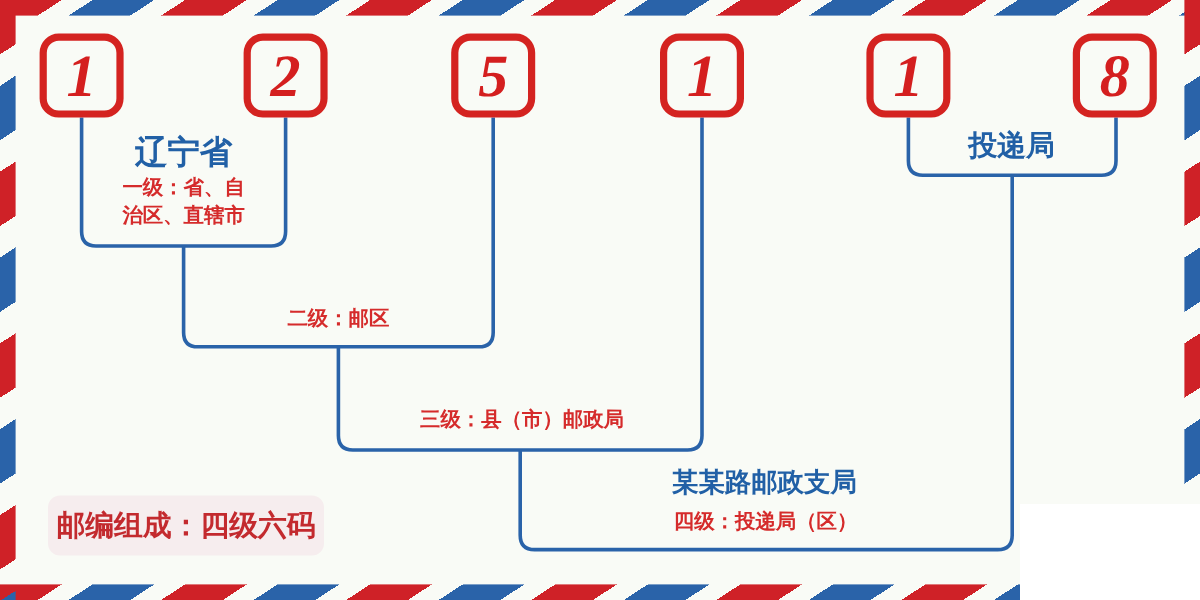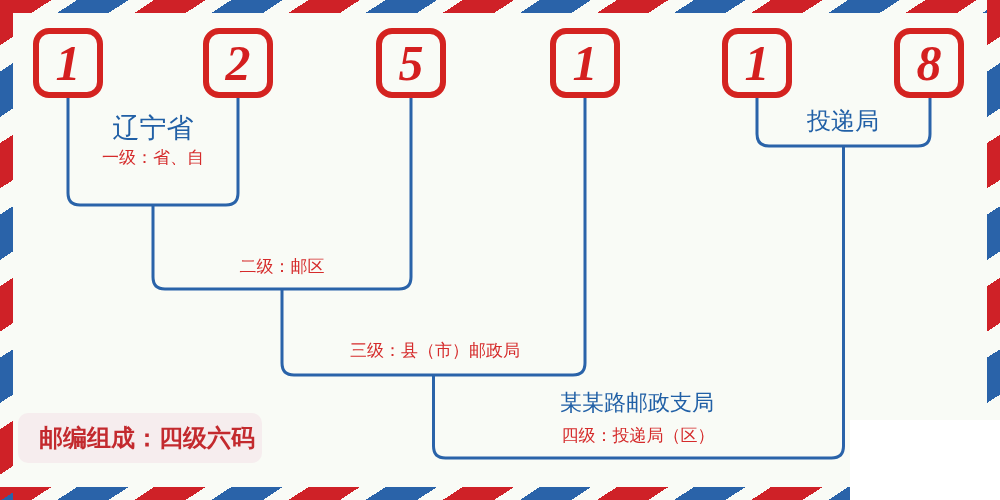--- a/index.html
+++ b/index.html
@@ -34,32 +34,32 @@
     position:absolute;top:28px;width:70px;height:70px;box-sizing:border-box;
     border:6px solid #d42320;border-radius:16px;z-index:3;
     display:flex;align-items:center;justify-content:center;
   }
   .digit{
     font-family:"Liberation Serif",serif;font-style:italic;font-weight:bold;
     font-size:50px;color:#d41f1f;line-height:1;
   }
   
   .lbl{position:absolute;z-index:4;transform:translateX(-50%);
-       white-space:nowrap;text-align:left;font-weight:normal;line-height:1.06;}
+       white-space:nowrap;text-align:left;font-weight:bold;line-height:1.06;}
   .lbl-blue{color:#2160a6;}
   .lbl-red{color:#d52b2b;}
   .t27{font-size:27px;}
   .t24{font-size:24px;}
   .t23{font-size:22px;}
   .t22{font-size:17px;line-height:23px;}
   
   .badge{
-    position:absolute;left:18px;top:413px;width:230px;height:50px;
+    position:absolute;left:40px;top:413px;width:230px;height:50px;
     background:#f6edee;border-radius:10px;z-index:4;
-    display:flex;align-items:center;justify-content:center;padding-left:14px;
+    display:flex;align-items:center;justify-content:center;
   }
   .badge span{color:#c32a2e;font-size:24px;font-weight:bold;}
   
   .watermark-cover{
     position:absolute;left:850px;top:420px;width:150px;height:80px;
     background:#ffffff;z-index:10;
   }
 </style>
 </head>
 <body>
@@ -94,20 +94,21 @@
   <div class="digit-box" style="left:722px">
     <span class="digit">1</span>
   </div>
   <div class="digit-box" style="left:894px">
     <span class="digit">8</span>
   </div>
 
   <div class="lbl lbl-blue t27" style="left:153px;top:114px">辽宁省</div>
   <div class="lbl lbl-red t22" style="left:153px;top:146px">
     <span style="display:block">一级：省、自</span>
+    <span style="display:block">治区、直辖市</span>
   </div>
 
   <div class="lbl lbl-red t22" style="left:282px;top:255px">二级：邮区</div>
 
   <div class="lbl lbl-red t22" style="left:435px;top:339px">三级：县（市）邮政局</div>
 
   <div class="lbl lbl-blue t23" style="left:637px;top:391px">某某路邮政支局</div>
   <div class="lbl lbl-red t22" style="left:638px;top:424px">四级：投递局（区）</div>
 
   <div class="lbl lbl-blue t24" style="left:843px;top:109px">投递局</div>

